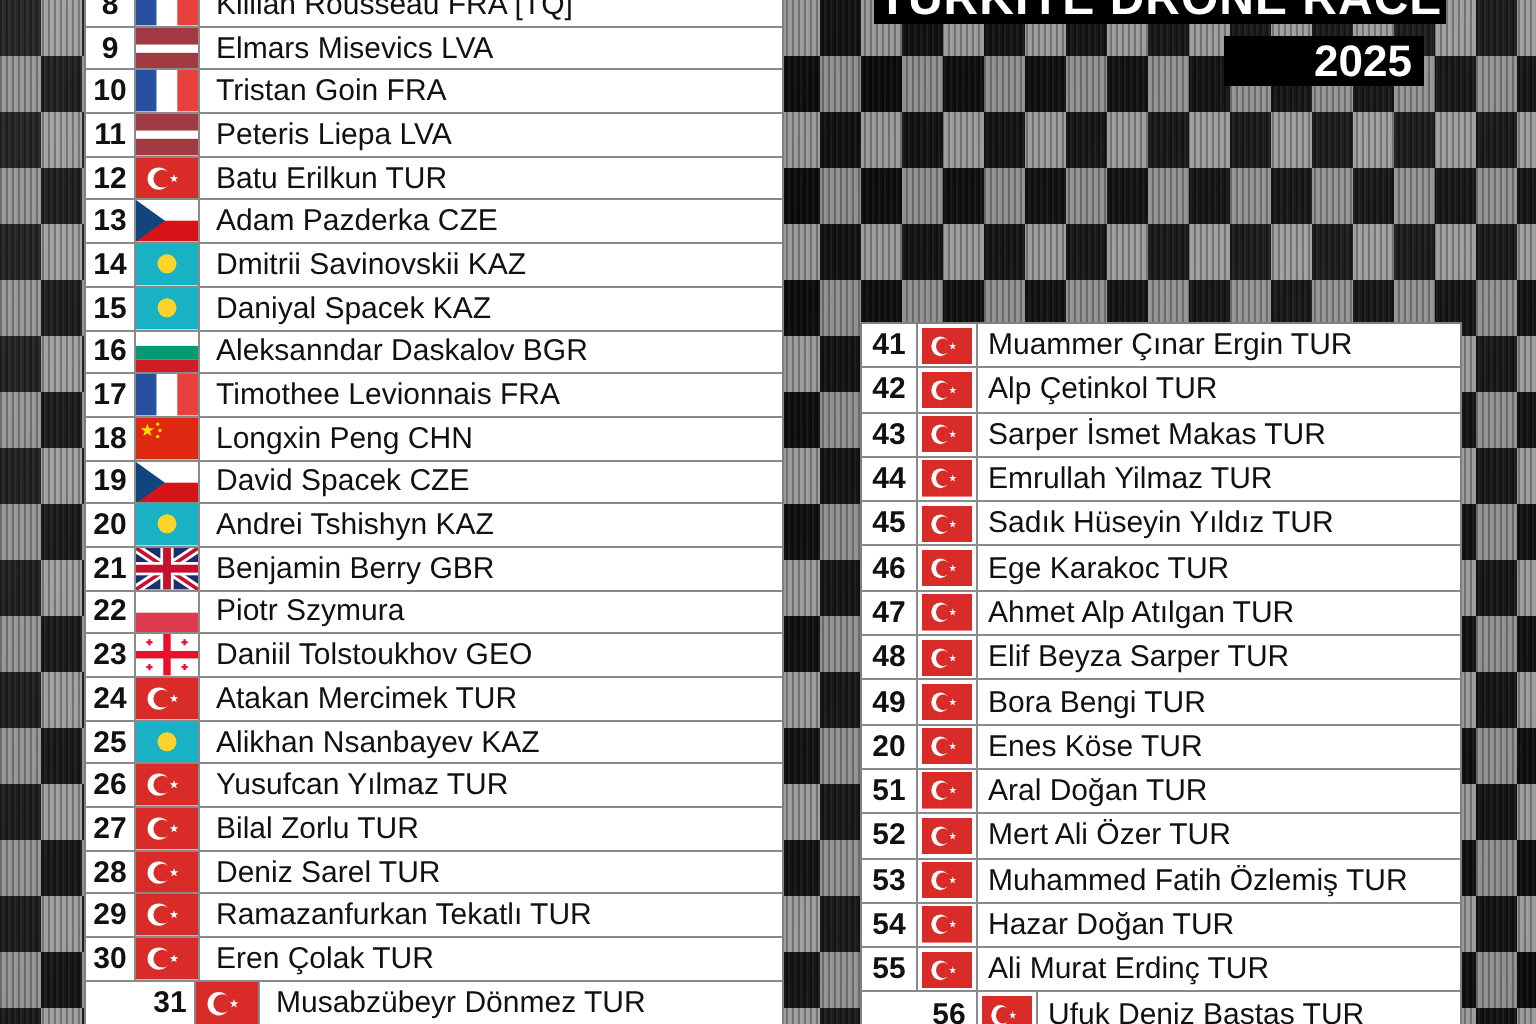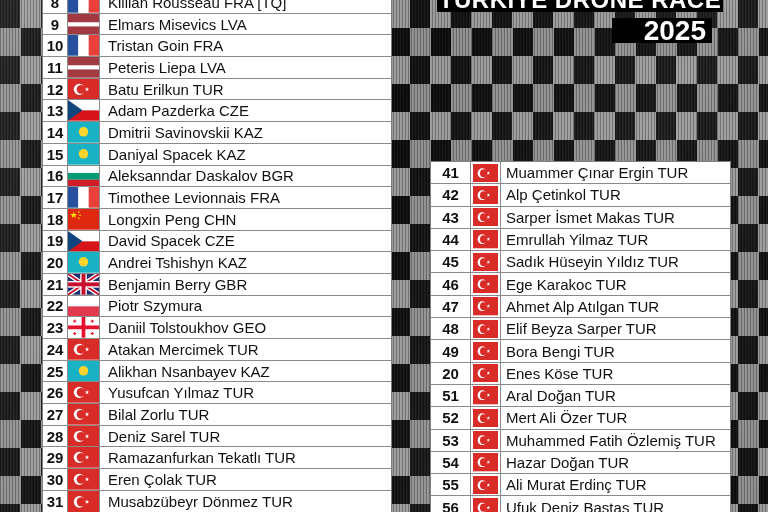--- a/index.html
+++ b/index.html
@@ -14,41 +14,41 @@
     background-size: 3px 3px, 100% 100%, 41px 56px;
   }
   #title-box{
     position:absolute;left:437px;top:-17px;width:286px;height:29px;
     background:#000;color:#fff;display:flex;align-items:flex-end;justify-content:center;
     font-size:24px;font-weight:bold;letter-spacing:0.5px;line-height:1;white-space:nowrap;
   }
   #year-box{
     position:absolute;left:612px;top:18px;width:100px;height:25px;
     background:#000;color:#fff;display:flex;align-items:center;justify-content:flex-end;
-    font-size:28px;font-weight:bold;box-sizing:border-box;padding-right:6px;line-height:1;
+    font-size:22px;font-weight:bold;box-sizing:border-box;padding-right:6px;line-height:1;
   }
   .table{
     position:absolute;background:#fff;border:1px solid #808080;box-sizing:border-box;
   }
   #left-table{left:42px;top:-9px;width:350px;}
   #right-table{left:430px;top:161px;width:301px;}
   .row{
     display:flex;box-sizing:border-box;border-bottom:1px solid #8a8a8a;
     align-items:stretch;background:#fff;
   }
   #left-table .row{height:21.7px;}
   #right-table .row{height:22.3px;}
-  .row:last-child{border-bottom:none;}
+  .row:last-child{border-bottom:none;padding-left:30px;}
   .rank{
     display:flex;align-items:center;justify-content:center;
     font-weight:bold;font-size:15px;color:#111;
     border-right:1px solid #8a8a8a;box-sizing:border-box;flex:none;
   }
   #left-table .rank{width:25px;}
-  #right-table .rank{width:40px;}
+  #right-table .rank{width:28px;}
   .flag{
     flex:none;border-right:1px solid #8a8a8a;box-sizing:border-box;
     overflow:hidden;
   }
   #left-table .flag{width:32px;padding:0;}
   #right-table .flag{width:30px;padding:1.5px 2px;}
   .flag svg{width:100%;height:100%;display:block;}
   .name{
     flex:1;display:flex;align-items:center;
     font-size:15px;color:#111;white-space:nowrap;overflow:hidden;

